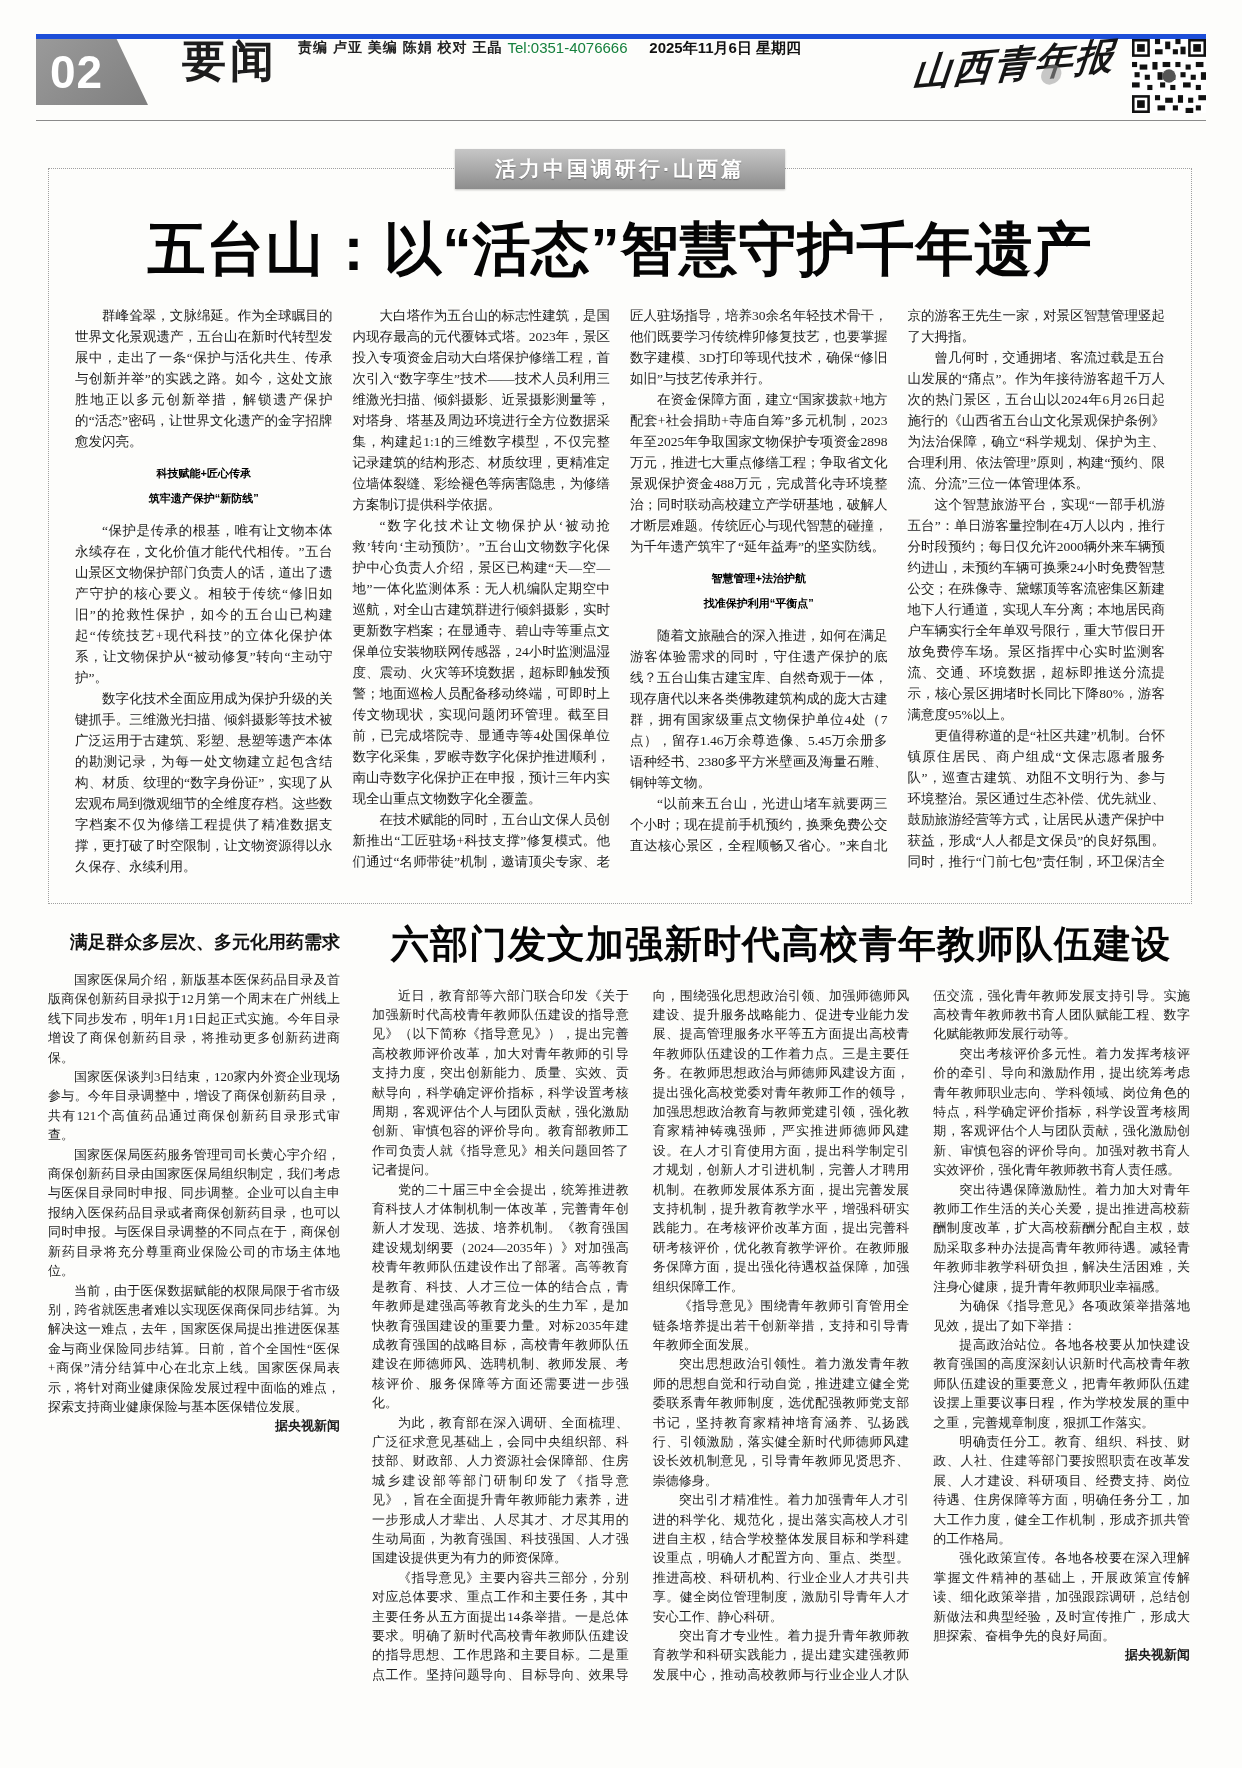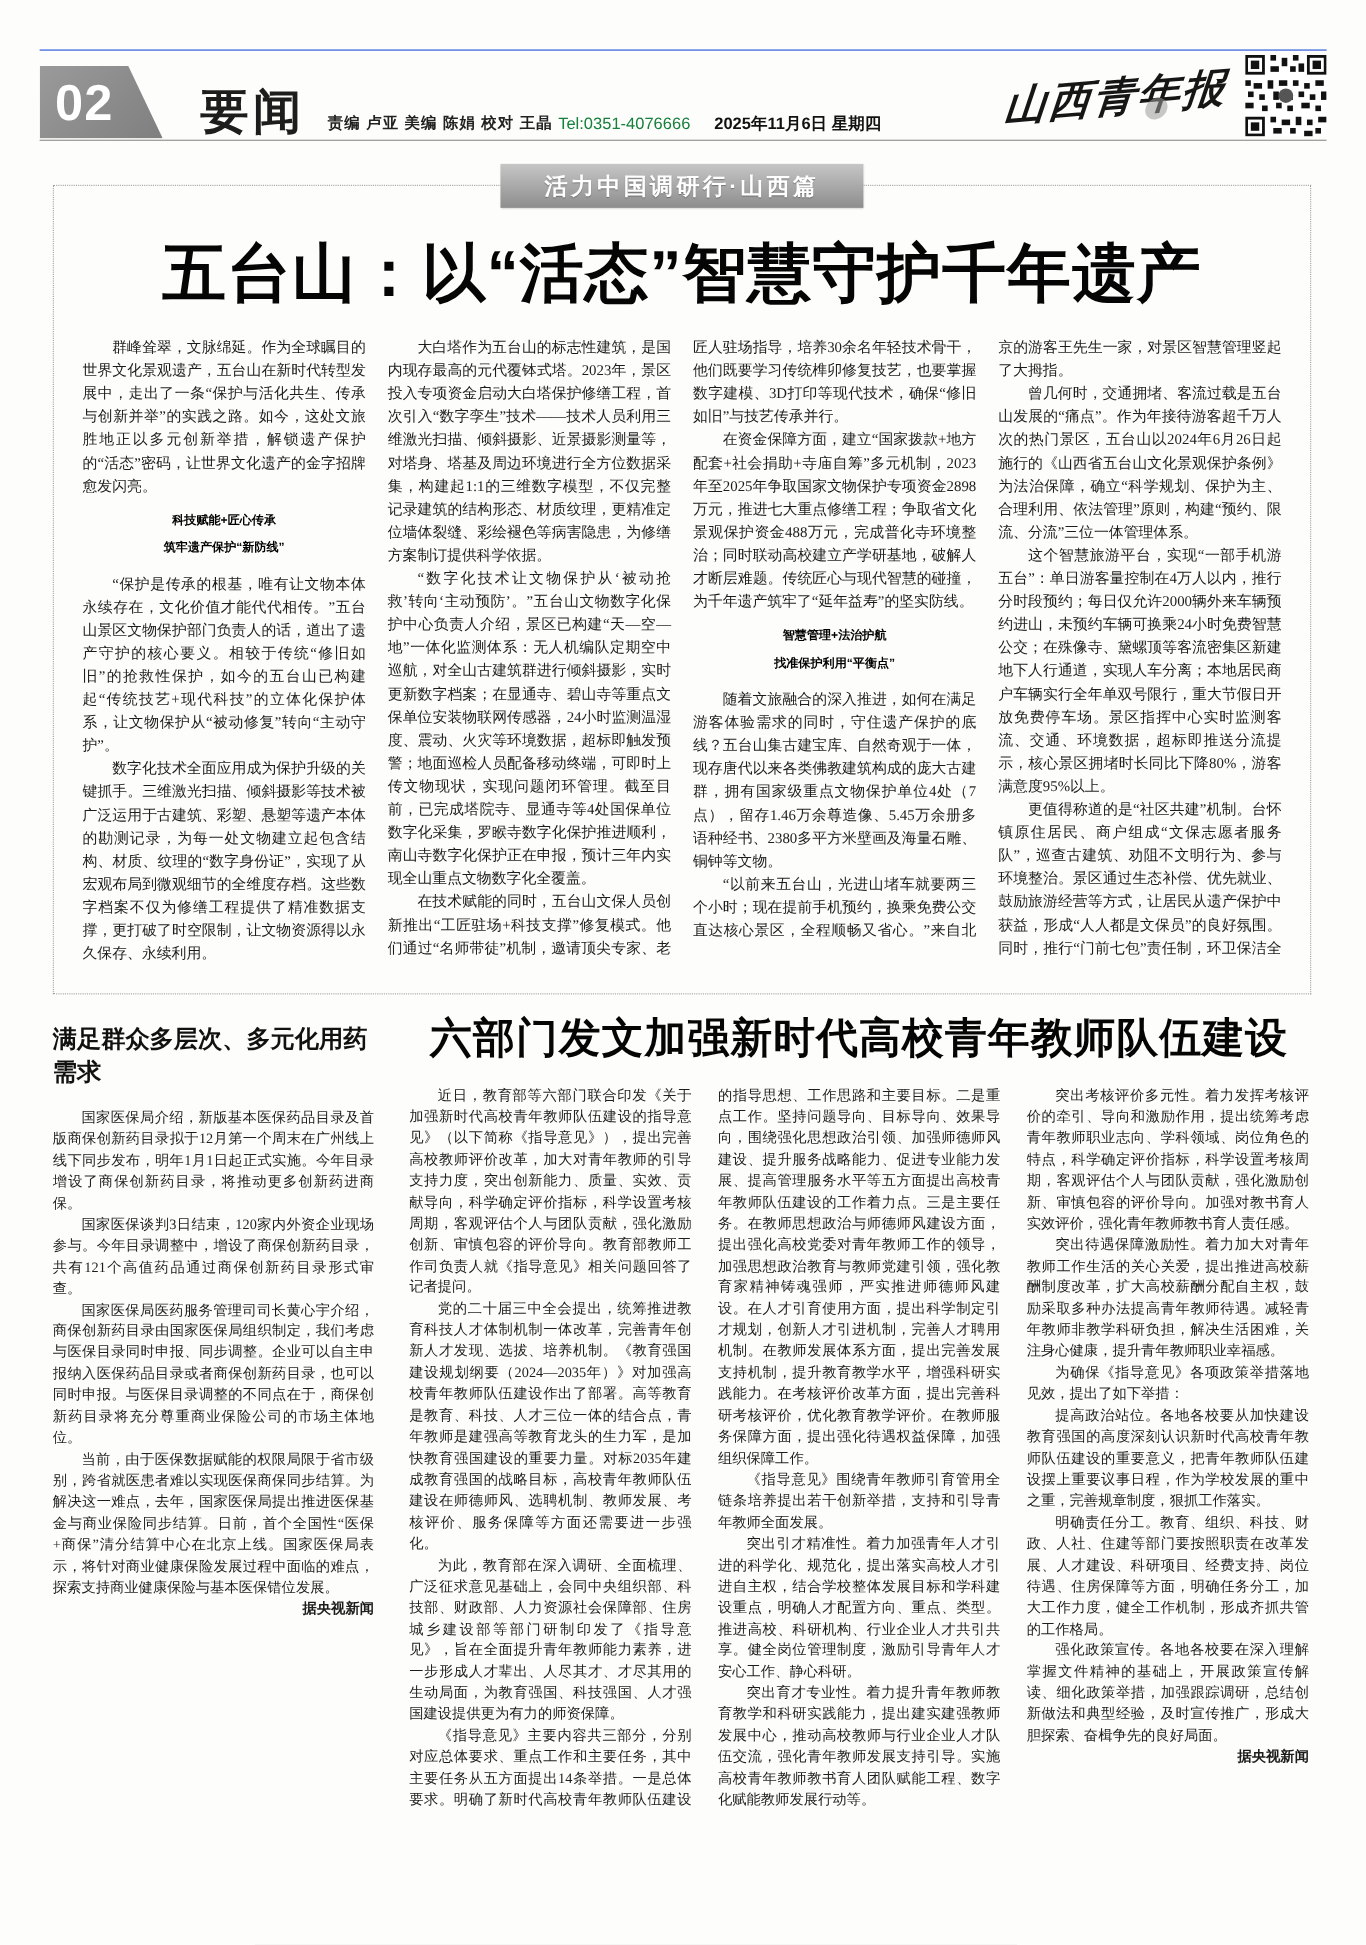--- a/index.html
+++ b/index.html
@@ -1,21 +1,21 @@
 <!DOCTYPE html>
 <html><head>
 <meta charset="utf-8">
 <style>
   html,body{margin:0;padding:0;background:#e8e8e6;}
   .page{position:relative;width:1242px;height:1768px;background:#fdfdfb;margin:0 auto;overflow:hidden;
         font-family:"Liberation Serif","DejaVu Serif",serif;color:#1d1d1d;}
 
   
   .hdr{position:absolute;left:36px;right:36px;top:34px;height:82px;
-       border-top:1px solid #1d4ed8;display:flex;align-items:flex-end;margin-top:11px;}
+       border-top:5px solid #1d4ed8;display:flex;align-items:flex-start;}
   .pagenum{width:112px;height:66px;margin-bottom:2px;background:linear-gradient(135deg,#9a9a9a,#7f7f7f);
            clip-path:polygon(0 0,72% 0,100% 100%,0 100%);
            display:flex;align-items:center;justify-content:flex-start;}
   .pagenum span{color:#fff;font-family:"Liberation Sans",sans-serif;font-weight:bold;
                 font-size:46px;padding-left:14px;letter-spacing:1px;}
   .hdr-rule{position:absolute;left:0;right:0;bottom:0;border-bottom:1px solid #8a8a8a;}
   .secname{font-family:"DejaVu Serif",serif;font-weight:bold;font-size:44px;line-height:1;
            margin:0 0 4px 34px;letter-spacing:4px;}
   .credits{margin:0 0 6px 20px;display:flex;gap:5px;}
   .credits .l1{font-size:14px;color:#222;letter-spacing:1px;font-family:"Liberation Sans",sans-serif;font-weight:bold;}
@@ -48,22 +48,22 @@
              font-size:13.5px;line-height:21px;text-align:justify;color:#1c1c1c;}
   .bp{margin:0;text-indent:2em;}
   .subhead{font-family:"Liberation Sans",sans-serif;font-weight:bold;font-size:11px;
            line-height:25px;text-align:center;margin:9px 0;break-inside:avoid;color:#000;}
   .attr{float:right;font-weight:bold;font-family:"Liberation Sans",sans-serif;}
 
   
   .left-art{position:absolute;left:48px;top:922px;width:292px;}
   .left-art .t{font-family:"Liberation Sans",sans-serif;font-weight:bold;font-size:24px;
                line-height:1.25;text-align:center;color:#000;}
-  .left-art .st{font-family:"DejaVu Serif",serif;font-weight:bold;font-size:22px;
-                text-align:left;margin-top:8px;color:#111;}
+  .left-art .st{font-family:"DejaVu Serif",serif;font-weight:bold;font-size:18px;
+                text-align:right;margin-top:8px;color:#111;}
   .left-art .abody{margin-top:16px;height:752px;overflow:hidden;
                    font-size:13px;line-height:19.4px;text-align:justify;}
 
   .right-art{position:absolute;left:372px;right:52px;top:922px;}
   .right-art .hl{font-family:"Liberation Sans",sans-serif;font-weight:bold;font-size:38px;
                  line-height:1.2;text-align:center;letter-spacing:1px;color:#050505;}
   .right-art .abody{margin-top:18px;height:726px;overflow:hidden;
                     column-count:3;column-gap:24px;
                     font-size:13px;line-height:19.4px;text-align:justify;}
 </style>
@@ -183,20 +183,21 @@
   </div>
 
   <div class="right-art">
     <div class="hl">六部门发文加强新时代高校青年教师队伍建设</div>
     <div class="abody">
         <p class="bp">近日，教育部等六部门联合印发《关于加强新时代高校青年教师队伍建设的指导意见》（以下简称《指导意见》），提出完善高校教师评价改革，加大对青年教师的引导支持力度，突出创新能力、质量、实效、贡献导向，科学确定评价指标，科学设置考核周期，客观评估个人与团队贡献，强化激励创新、审慎包容的评价导向。教育部教师工作司负责人就《指导意见》相关问题回答了记者提问。</p>
         <p class="bp">党的二十届三中全会提出，统筹推进教育科技人才体制机制一体改革，完善青年创新人才发现、选拔、培养机制。《教育强国建设规划纲要（2024—2035年）》对加强高校青年教师队伍建设作出了部署。高等教育是教育、科技、人才三位一体的结合点，青年教师是建强高等教育龙头的生力军，是加快教育强国建设的重要力量。对标2035年建成教育强国的战略目标，高校青年教师队伍建设在师德师风、选聘机制、教师发展、考核评价、服务保障等方面还需要进一步强化。</p>
         <p class="bp">为此，教育部在深入调研、全面梳理、广泛征求意见基础上，会同中央组织部、科技部、财政部、人力资源社会保障部、住房城乡建设部等部门研制印发了《指导意见》，旨在全面提升青年教师能力素养，进一步形成人才辈出、人尽其才、才尽其用的生动局面，为教育强国、科技强国、人才强国建设提供更为有力的师资保障。</p>
         <p class="bp">《指导意见》主要内容共三部分，分别对应总体要求、重点工作和主要任务，其中主要任务从五方面提出14条举措。一是总体要求。明确了新时代高校青年教师队伍建设的指导思想、工作思路和主要目标。二是重点工作。坚持问题导向、目标导向、效果导向，围绕强化思想政治引领、加强师德师风建设、提升服务战略能力、促进专业能力发展、提高管理服务水平等五方面提出高校青年教师队伍建设的工作着力点。三是主要任务。在教师思想政治与师德师风建设方面，提出强化高校党委对青年教师工作的领导，加强思想政治教育与教师党建引领，强化教育家精神铸魂强师，严实推进师德师风建设。在人才引育使用方面，提出科学制定引才规划，创新人才引进机制，完善人才聘用机制。在教师发展体系方面，提出完善发展支持机制，提升教育教学水平，增强科研实践能力。在考核评价改革方面，提出完善科研考核评价，优化教育教学评价。在教师服务保障方面，提出强化待遇权益保障，加强组织保障工作。</p>
         <p class="bp">《指导意见》围绕青年教师引育管用全链条培养提出若干创新举措，支持和引导青年教师全面发展。</p>
+        <p class="bp">突出思想政治引领性。着力激发青年教师的思想自觉和行动自觉，推进建立健全党委联系青年教师制度，选优配强教师党支部书记，坚持教育家精神培育涵养、弘扬践行、引领激励，落实健全新时代师德师风建设长效机制意见，引导青年教师见贤思齐、崇德修身。</p>
         <p class="bp">突出引才精准性。着力加强青年人才引进的科学化、规范化，提出落实高校人才引进自主权，结合学校整体发展目标和学科建设重点，明确人才配置方向、重点、类型。推进高校、科研机构、行业企业人才共引共享。健全岗位管理制度，激励引导青年人才安心工作、静心科研。</p>
         <p class="bp">突出育才专业性。着力提升青年教师教育教学和科研实践能力，提出建实建强教师发展中心，推动高校教师与行业企业人才队伍交流，强化青年教师发展支持引导。实施高校青年教师教书育人团队赋能工程、数字化赋能教师发展行动等。</p>
         <p class="bp">突出考核评价多元性。着力发挥考核评价的牵引、导向和激励作用，提出统筹考虑青年教师职业志向、学科领域、岗位角色的特点，科学确定评价指标，科学设置考核周期，客观评估个人与团队贡献，强化激励创新、审慎包容的评价导向。加强对教书育人实效评价，强化青年教师教书育人责任感。</p>
         <p class="bp">突出待遇保障激励性。着力加大对青年教师工作生活的关心关爱，提出推进高校薪酬制度改革，扩大高校薪酬分配自主权，鼓励采取多种办法提高青年教师待遇。减轻青年教师非教学科研负担，解决生活困难，关注身心健康，提升青年教师职业幸福感。</p>
         <p class="bp">为确保《指导意见》各项政策举措落地见效，提出了如下举措：</p>
         <p class="bp">提高政治站位。各地各校要从加快建设教育强国的高度深刻认识新时代高校青年教师队伍建设的重要意义，把青年教师队伍建设摆上重要议事日程，作为学校发展的重中之重，完善规章制度，狠抓工作落实。</p>
         <p class="bp">明确责任分工。教育、组织、科技、财政、人社、住建等部门要按照职责在改革发展、人才建设、科研项目、经费支持、岗位待遇、住房保障等方面，明确任务分工，加大工作力度，健全工作机制，形成齐抓共管的工作格局。</p>
         <p class="bp">强化政策宣传。各地各校要在深入理解掌握文件精神的基础上，开展政策宣传解读、细化政策举措，加强跟踪调研，总结创新做法和典型经验，及时宣传推广，形成大胆探索、奋楫争先的良好局面。<b class="attr">据央视新闻</b></p>
       </div>
   </div>

